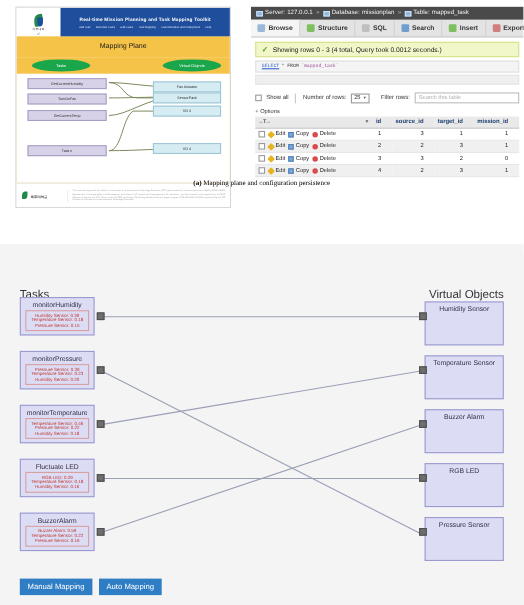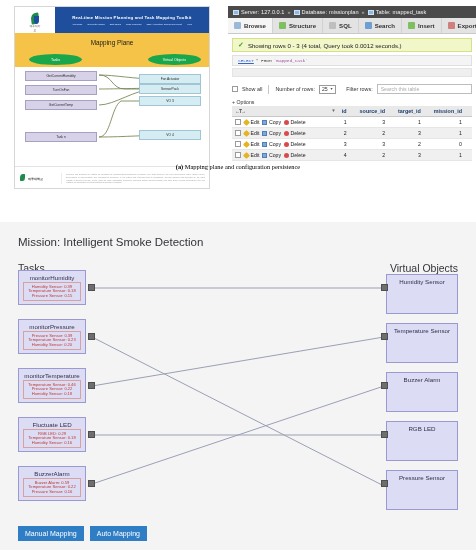--- a/index.html
+++ b/index.html
@@ -393,21 +393,20 @@
   </div>
 
   <div class="fig-caption">
     <b>(a)</b>
     <span>Mapping plane and configuration persistence</span>
   </div>
 </div>
 
 <div class="fig-b">
 
-  <div class="mission-title">Mission: Intelligent Smoke Detection</div>
   <div class="col-head tasks">Tasks</div>
   <div class="col-head vos">Virtual Objects</div>
 
   <svg class="wires">
     <g stroke="#9aa0b4" stroke-width="1" fill="none">
       <line x1="92" y1="66" x2="384" y2="66"></line>
       <line x1="92" y1="115" x2="384" y2="264"></line>
       <line x1="92" y1="164" x2="384" y2="115"></line>
       <line x1="92" y1="213" x2="384" y2="213"></line>
       <line x1="92" y1="262" x2="384" y2="164"></line>

